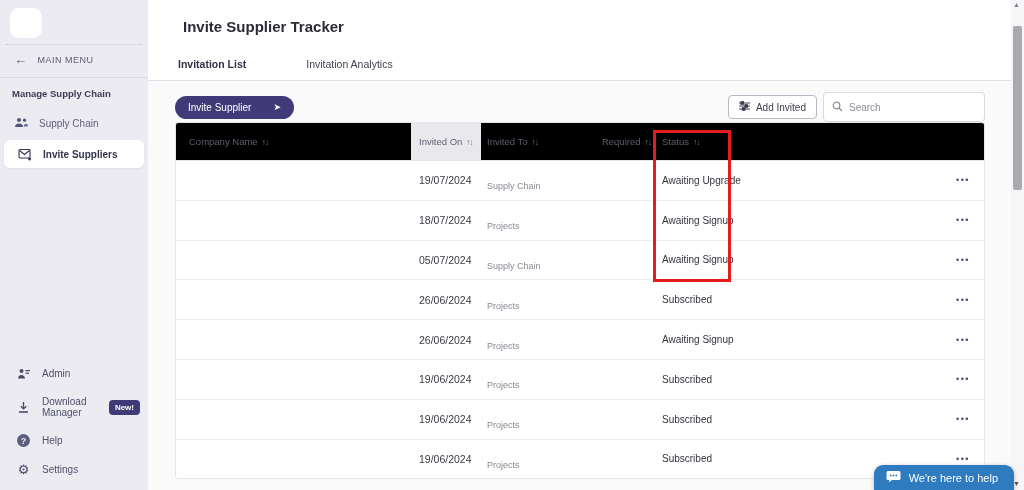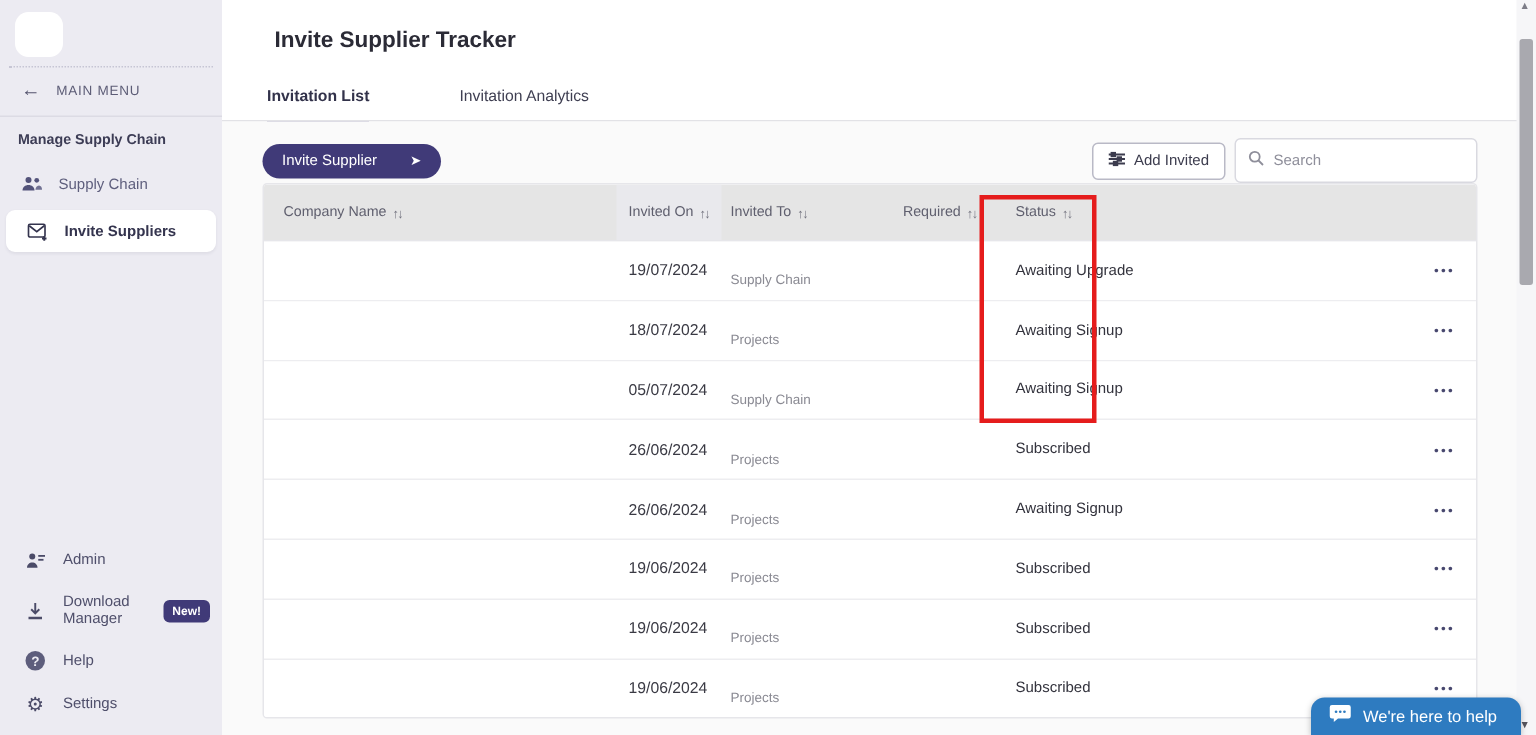--- a/index.html
+++ b/index.html
@@ -48,30 +48,30 @@
                      font-family:inherit; cursor:pointer; }
   .search-box { display:flex; gap:6px; background:#ffffff; border:1px solid #d9d9e0;
                 border-radius:4px; padding:5px 8px; width:162px; }
   .search-box input { border:none; outline:none; font-size:10px; width:120px; color:#3c3c4e;
                       font-family:inherit; background:transparent; }
   .search-box input::placeholder { color:#8e8e9a; }
 
   
   .table-card { position:absolute; left:27px; top:41px; width:810px; height:357px; background:#ffffff;
                 border:1px solid #e6e6ea; border-radius:3px; overflow:hidden; }
-  .thead { display:flex; height:38px; background:#e5e5e5; border-bottom:1px solid #e6e6ea;
+  .thead { display:flex; height:38px; background:#000000; border-bottom:1px solid #e6e6ea;
            font-size:9.5px; color:#5f5f6e; }
   .th { display:flex; align-items:center; gap:4px; }
   .sort-icon { font-size:8.5px; color:#73737f; letter-spacing:-1px; cursor:pointer; }
   .trow { display:flex; height:39.8px; border-bottom:1px solid #ededf0; background:#ffffff; }
   .col-company   { width:235px; padding-left:13px; }
   .col-invited-on{ width:70px;  padding-left:8px; }
   .col-invited-to{ width:120px; padding-left:6px; }
   .col-required  { width:50px;  justify-content:flex-end; }
-  .col-status    { width:130px; padding-left:6px; margin-left:20px; }
+  .col-status    { width:130px; padding-left:6px; margin-left:5px; }
   .col-actions   { flex:1; display:flex; align-items:center; justify-content:flex-end; padding-right:14px; }
   .th.col-invited-on { background:#e9e9ed; }
   .cell { display:flex; align-items:center; }
   .cell-date   { font-size:10.5px; color:#3a3a44; }
   .cell-module { font-size:9px; color:#8a8a93; position:relative; top:6px; }
   .cell-status { font-size:10px; color:#33333d; }
   .ellipsis { font-size:9px; color:#47476e; letter-spacing:1.5px; cursor:pointer; }
 
   
   .red-box { position:absolute; left:653px; top:130px; width:78px; height:152px;

